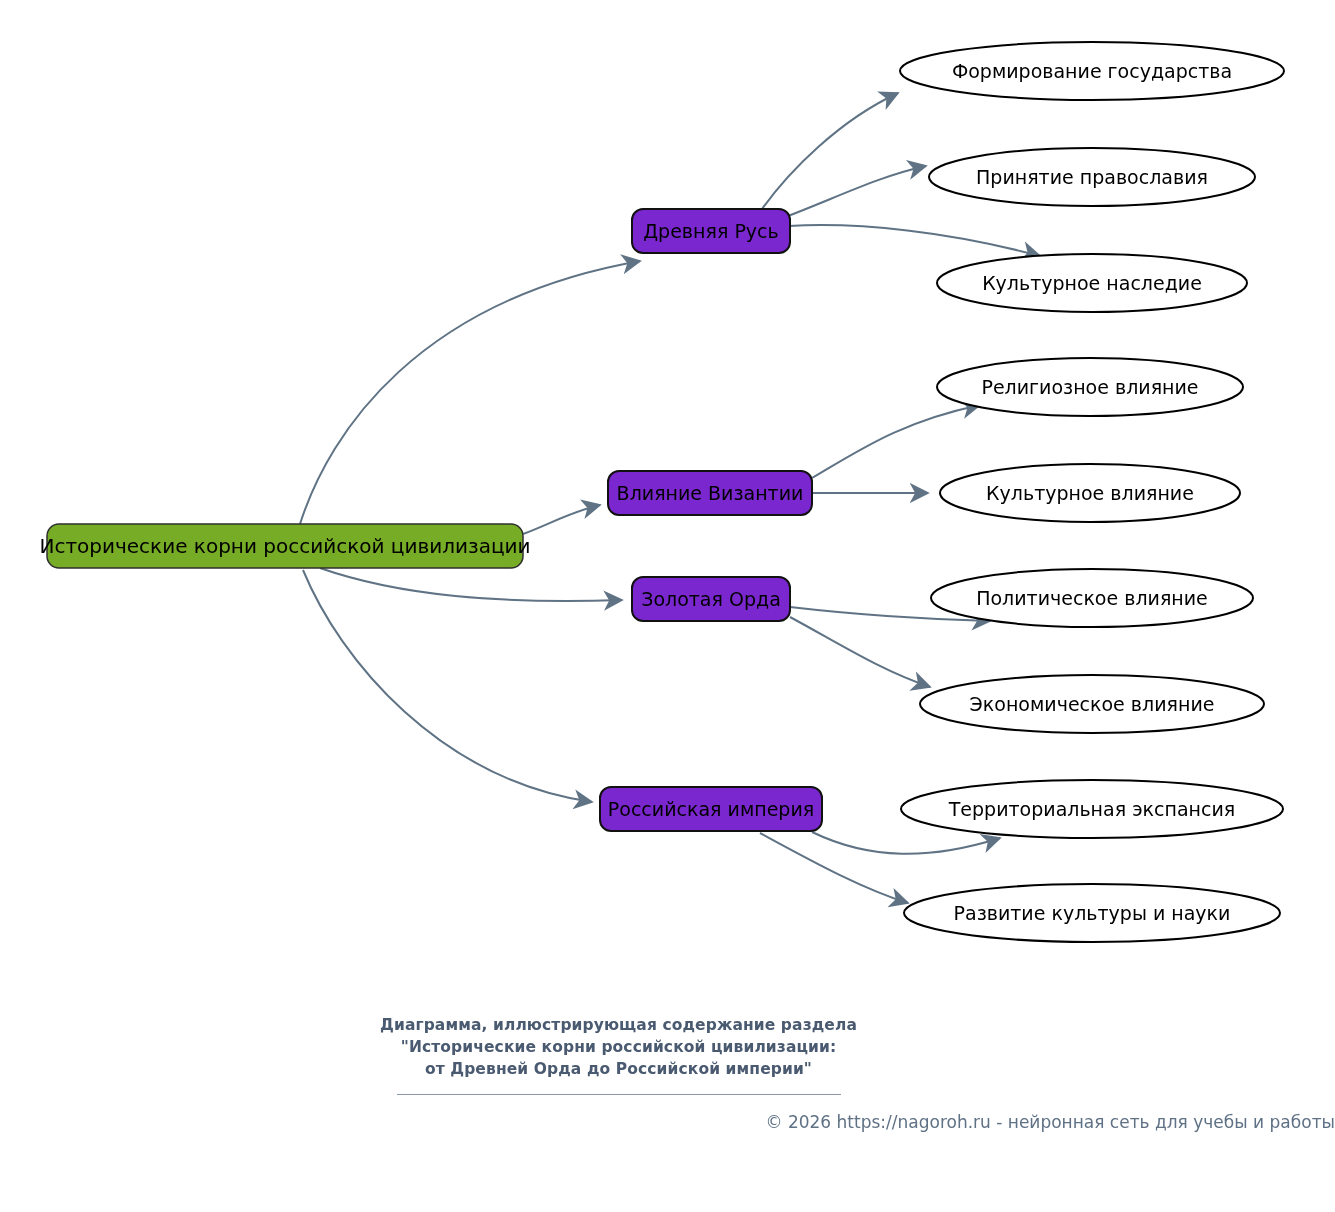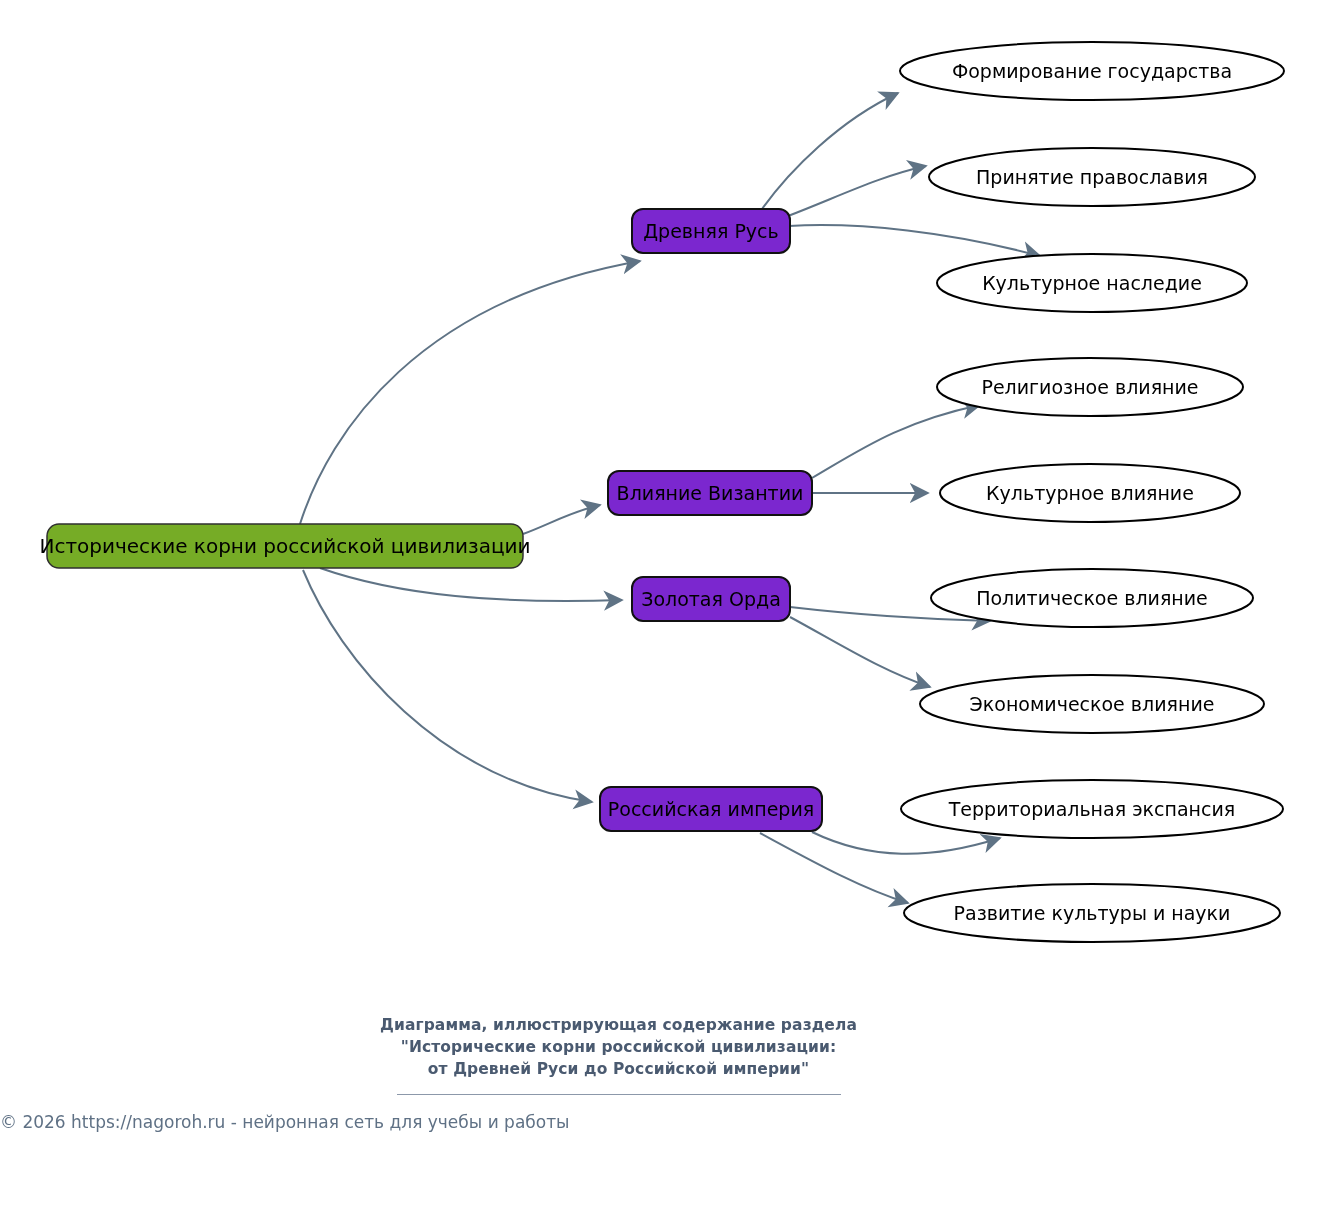--- a/index.html
+++ b/index.html
@@ -88,21 +88,21 @@
     width: 444px;
     height: 0;
     border-top: 1px solid #8c98aa;
     margin: 14px auto 0 auto;
   }
   #footer {
     position: absolute;
     left: 0;
     top: 1112px;
     width: 1335px;
-    text-align: left;
+    text-align: right;
   }
   #footer-text {
     font-family: "DejaVu Sans", "Liberation Sans", sans-serif;
     font-size: 17px;
     color: #5f7185;
   }
 </style>
 </head>
 <body>
 
@@ -204,20 +204,20 @@
     </g>
     <g>
       <ellipse class="leaf-ellipse" cx="1092" cy="913" rx="188" ry="29"></ellipse>
       <text class="node-label leaf-label" x="1092" y="914">Развитие культуры и науки</text>
     </g>
   </svg>
 
   <div id="caption">
     <div class="caption-line">Диаграмма, иллюстрирующая содержание раздела</div>
     <div class="caption-line">"Исторические корни российской цивилизации:</div>
-    <div class="caption-line">от Древней Руси до Российской империи"</div>
+    <div class="caption-line">от Древней Орда до Российской империи"</div>
     <div id="caption-rule"></div>
   </div>
 
   <div id="footer">
     <span id="footer-text">© 2026 https://nagoroh.ru - нейронная сеть для учебы и работы</span>
   </div>
 </div>
 
 </body></html>

